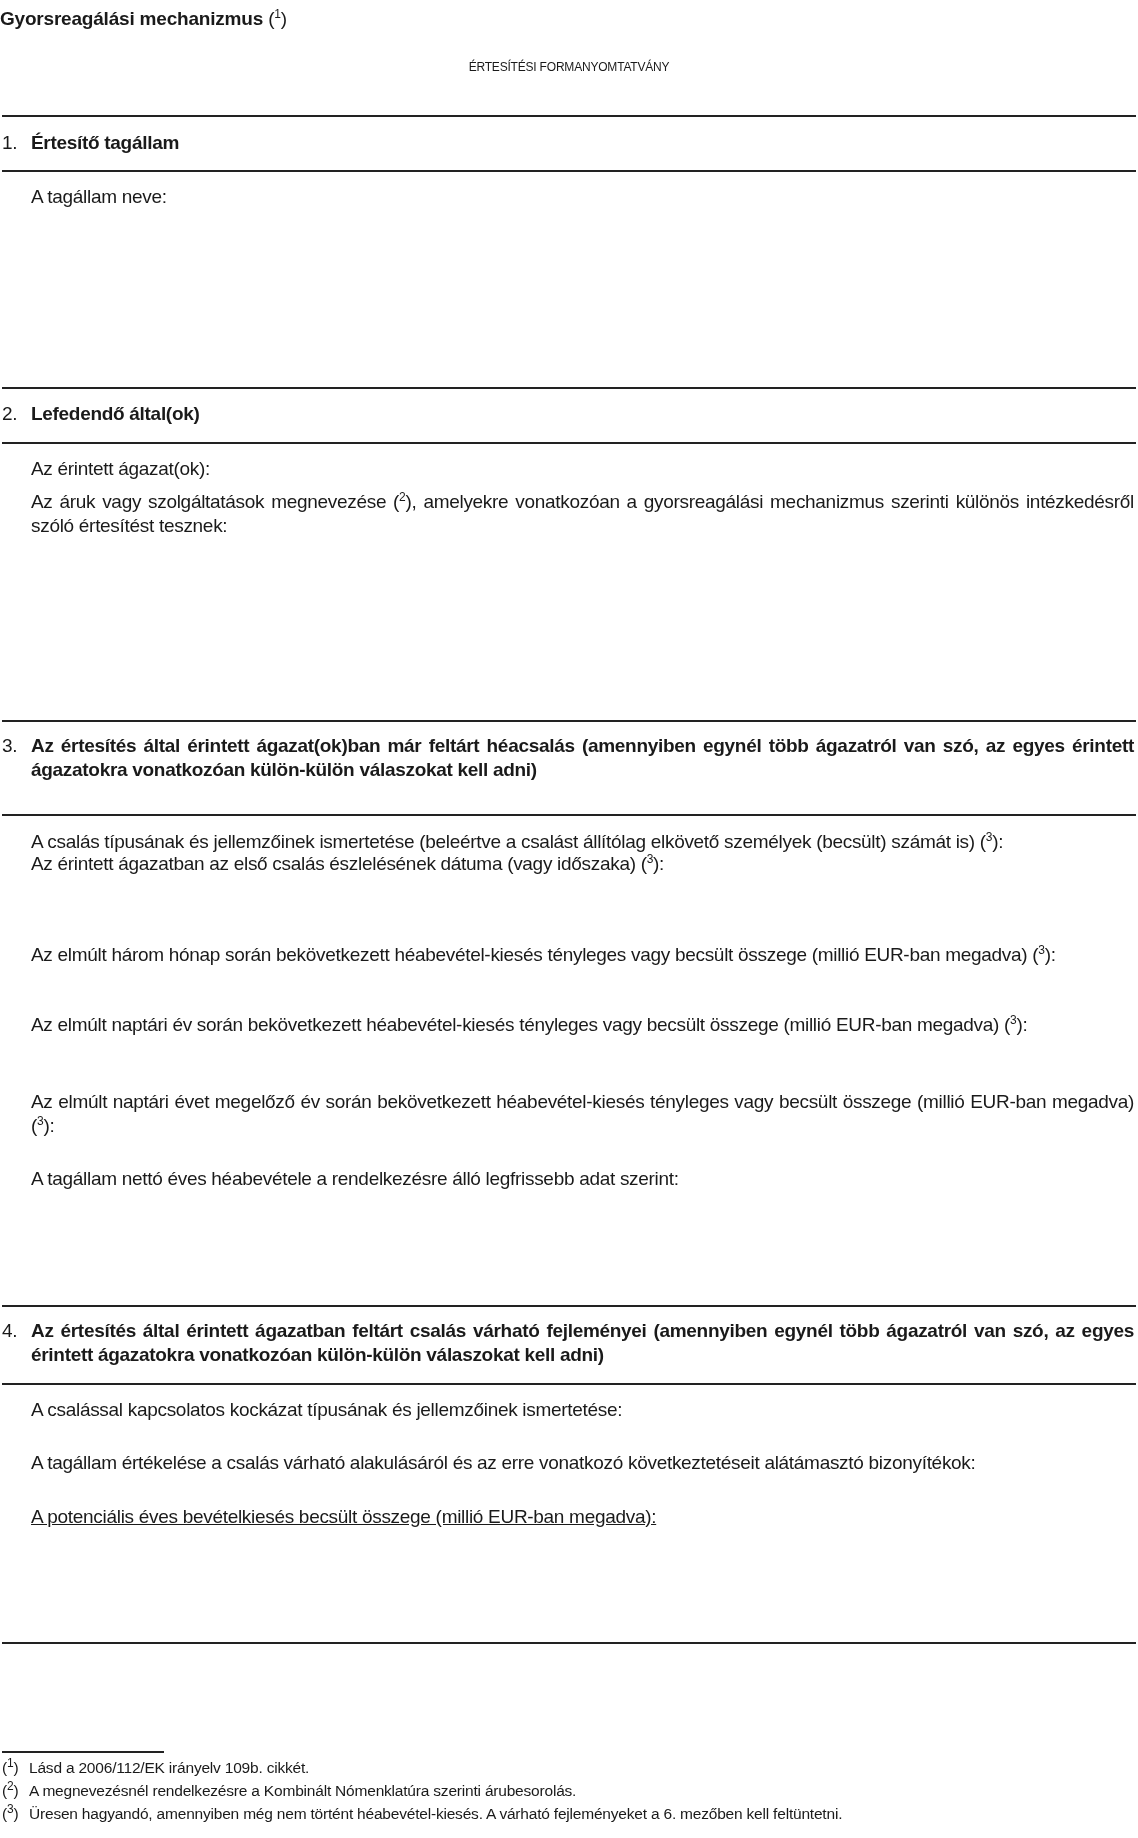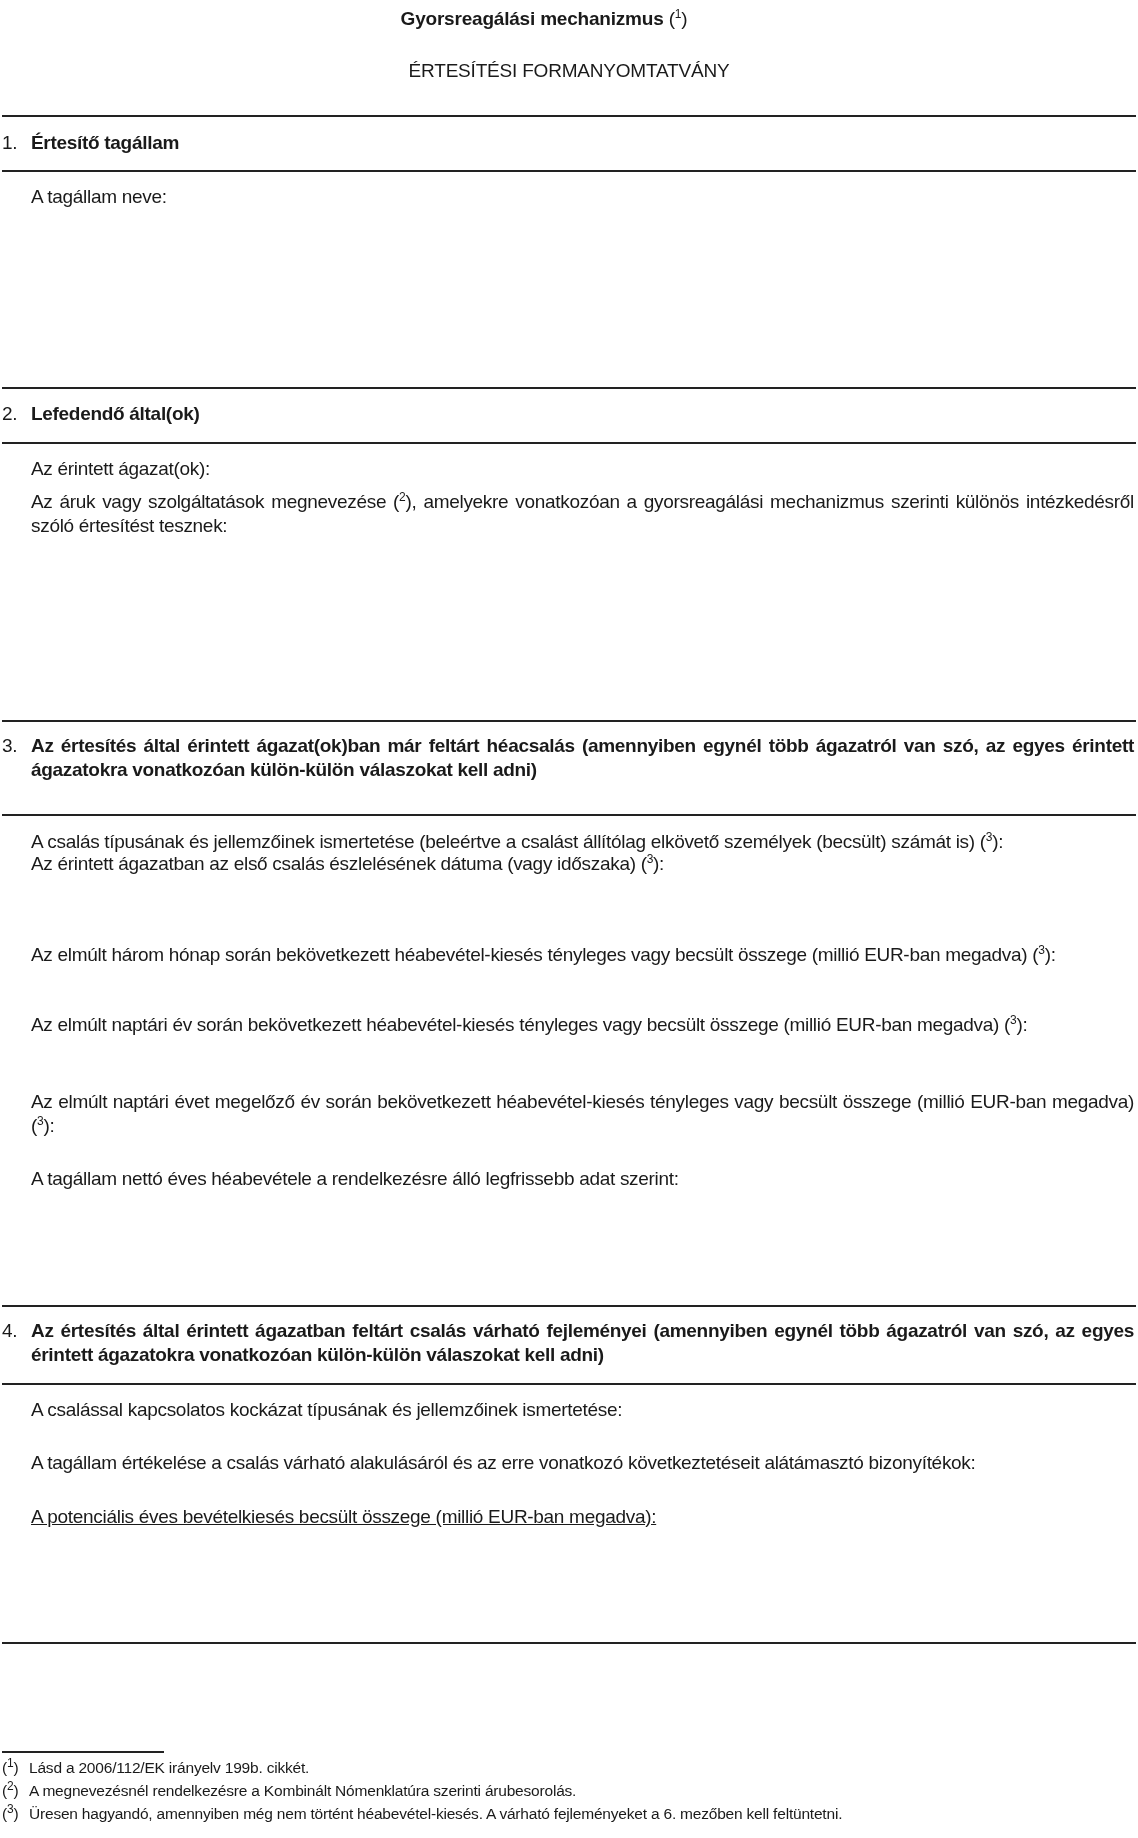--- a/index.html
+++ b/index.html
@@ -2,25 +2,25 @@
 <html><head>
   <meta charset="utf-8">
   <style>
     html, body { margin: 0; padding: 0; background: #ffffff; }
     body {
       width: 1138px; height: 1838px; position: relative; overflow: hidden;
       font-family: "Liberation Sans", sans-serif; color: #1a1a1a;
     }
     .abs { position: absolute; }
     .title {
-      left: 0; width: 1088px; text-align: center; font-weight: bold;
+      left: 0; width: 1088px; text-align: left; font-weight: bold;
       font-size: 19px; top: 8px; letter-spacing: -0.2px;
     }
     .subtitle {
-      left: 0; width: 1138px; text-align: center; font-size: 19px; top: 60px;
+      left: 0; width: 1138px; text-align: center; font-size: 12px; top: 60px;
       letter-spacing: -0.2px;
     }
     .rule {
       left: 2px; width: 1134px; height: 2px; background: #222;
       box-shadow: 0 3px 0 -1px #d8d8d8;
     }
     .heading {
       left: 2px; width: 1132px; font-size: 19px; line-height: 24px;
       display: flex; letter-spacing: -0.3px;
     }
@@ -83,20 +83,20 @@
 </div>
 <div class="abs rule" style="top:1383px;"></div>
 <div class="abs field" style="top:1398px;">A csalással kapcsolatos kockázat típusának és jellemzőinek ismertetése:</div>
 <div class="abs field" style="top:1451px;">A tagállam értékelése a csalás várható alakulásáról és az erre vonatkozó következtetéseit alátámasztó bizonyítékok:</div>
 <div class="abs field" style="top:1505px;text-decoration:underline;">A potenciális éves bevételkiesés becsült összege (millió EUR-ban megadva):</div>
 
 <div class="abs rule" style="top:1642px;"></div>
 
 <div class="abs short-rule"></div>
 <div class="abs footnote" style="top:1758px;">
-  <span class="mark">(<sup>1</sup>)</span><span>Lásd a 2006/112/EK irányelv 199b. cikkét.</span>
+  <span class="mark">(<sup>1</sup>)</span><span>Lásd a 2006/112/EK irányelv 109b. cikkét.</span>
 </div>
 <div class="abs footnote" style="top:1781px;">
   <span class="mark">(<sup>2</sup>)</span><span>A megnevezésnél rendelkezésre a Kombinált Nómenklatúra szerinti árubesorolás.</span>
 </div>
 <div class="abs footnote" style="top:1804px;">
   <span class="mark">(<sup>3</sup>)</span><span>Üresen hagyandó, amennyiben még nem történt héabevétel-kiesés. A várható fejleményeket a 6. mezőben kell feltüntetni.</span>
 </div>
 
 </body></html>

